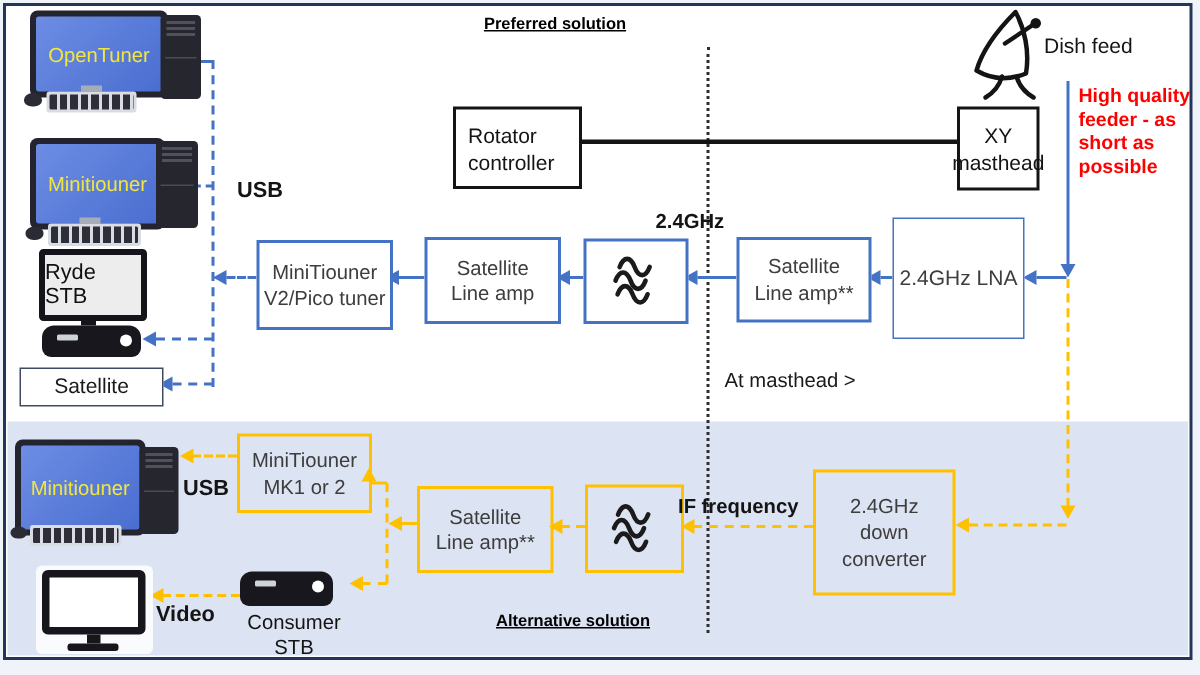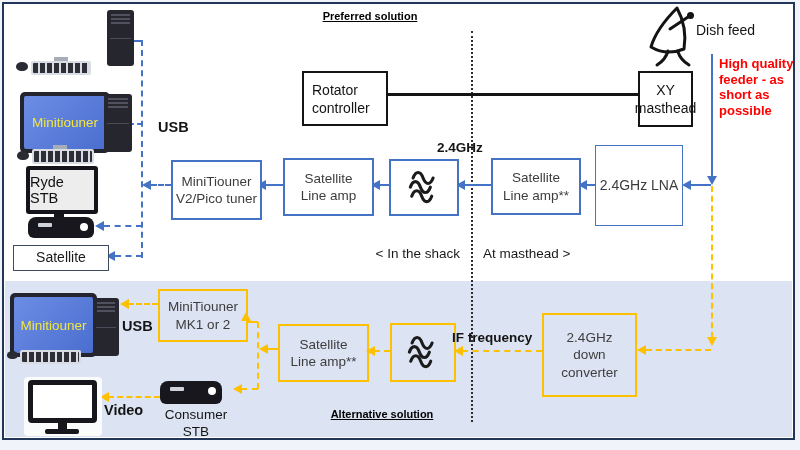--- a/index.html
+++ b/index.html
@@ -60,23 +60,27 @@
 <body>
 
 <div id="stage">
   <div id="frame" class="abs"></div>
   <div id="alt-panel" class="abs"></div>
 
   <div class="abs heading" style="left:270px;top:10px;width:200px;">Preferred solution</div>
   <div class="abs heading" style="left:282px;top:408px;width:200px;">Alternative solution</div>
 
   <div class="abs sep" style="left:471px;top:31px;height:391px;"></div>
-  <div class="abs zone" style="left:358px;top:246px;width:102px;text-align:right;">&lt; In the shack</div>
   <div class="abs zone" style="left:483px;top:246px;">At masthead &gt;</div>
 
+  <div class="abs mon" style="left:20px;top:7px;width:84px;height:50px;">
+    <div class="scr">
+        <span>OpenTuner</span>
+      </div>
+  </div>
   <div class="abs stand" style="left:54px;top:57px;width:14px;height:4px;"></div>
   <div class="abs kb" style="left:31px;top:61px;width:56px;height:10px;">
       <div class="kb-keys"></div>
     </div>
   <div class="abs mouse" style="left:16px;top:62px;width:12px;height:9px;"></div>
   <div class="abs tower" style="left:107px;top:10px;width:27px;height:56px;">
       <div class="vents"></div>
       <div class="split"></div>
     </div>
 

